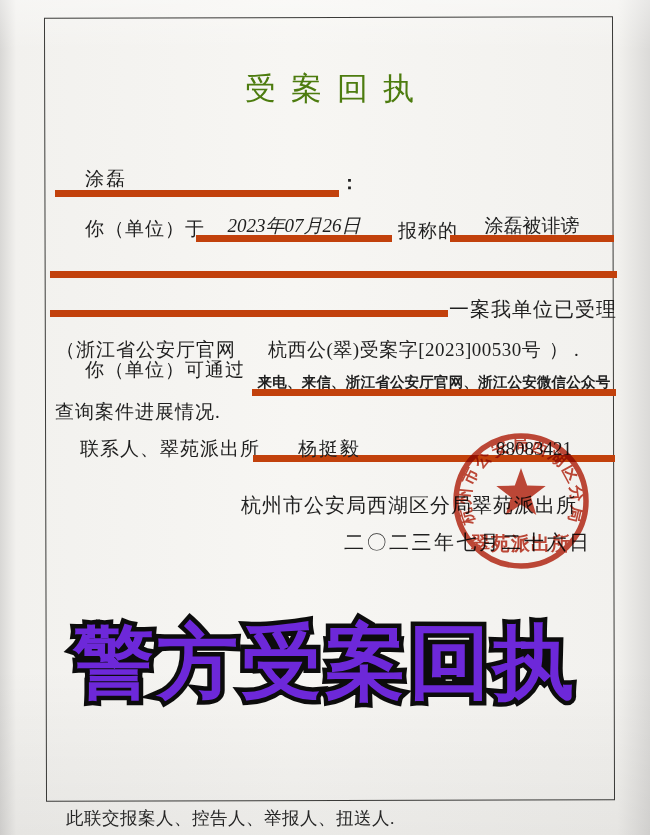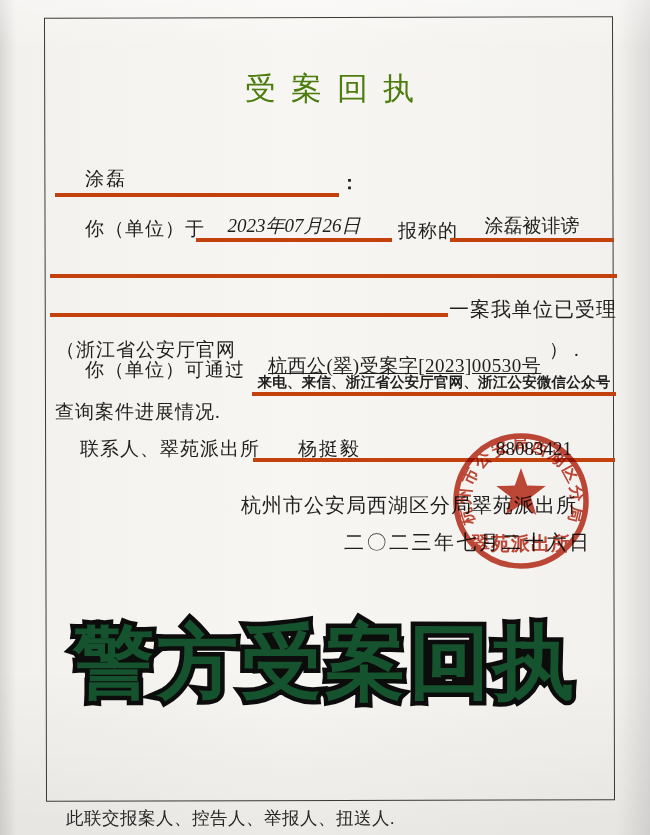--- a/index.html
+++ b/index.html
@@ -21,39 +21,39 @@
     transform: rotate(-0.15deg);
   }
   .abs { position: absolute; }
   .title {
     left: 45px; top: 68px; width: 569px;
     text-align: center; font-size: 31px; letter-spacing: 15px; text-indent: 15px;
     color: #4d7c0f;
   }
   .fs19 { font-size: 19px; }
   .fs20 { font-size: 20px; }
-  .uline { border-bottom: 4px solid #c2410c; }
+  .uline { border-bottom: 7px solid #c2410c; }
   .center { text-align: center; }
   
   .r1-line { left: 55px; top: 170px; width: 284px; height: 27px; }
   .r1-name { position: absolute; left: 30px; top: -4px; font-size: 19px; letter-spacing: 2px; }
   .r1-colon { left: 340px; top: 170px; font-size: 19px; font-weight: bold; }
   
   .r2-label { left: 85px; top: 216px; letter-spacing: 1px; }
   .r2-date { left: 196px; top: 212px; width: 196px; height: 30px; padding-top: 1px; font-style: italic; }
   .r2-mid { left: 398px; top: 218px; letter-spacing: 1px; }
   .r2-desc { left: 450px; top: 212px; width: 164px; height: 30px; padding-top: 1px; }
   
   .r3-line { left: 50px; top: 252px; width: 567px; height: 26px; }
   
   .r4-line { left: 50px; top: 290px; width: 398px; height: 27px; }
   .r4-text { left: 449px; top: 296px; letter-spacing: 1px; }
   
   .r5-prefix { left: 56px; top: 337px; letter-spacing: 1px; }
-  .r5-caseno { left: 268px; top: 353px; letter-spacing: .5px; text-decoration: underline; }
+  .r5-caseno { left: 268px; top: 337px; letter-spacing: .5px; }
   .r5-suffix { left: 549px; top: 337px; letter-spacing: 6px; }
   
   .r6-label { left: 85px; top: 357px; letter-spacing: 1px; }
   .r6-channels { left: 252px; top: 373px; width: 364px; height: 23px; font-size: 14.5px; font-weight: bold; letter-spacing: .2px; }
   
   .r7-text { left: 55px; top: 399px; letter-spacing: 1px; }
   
   .r8-label { left: 80px; top: 436px; letter-spacing: 1px; }
   .r8-line { left: 253px; top: 434px; width: 362px; height: 28px; }
   .r8-name { position: absolute; left: 45px; top: 2px; font-size: 19px; letter-spacing: 2px; }
@@ -61,21 +61,21 @@
   
   .issuer { left: 241px; top: 492px; font-size: 20px; letter-spacing: 1px; }
   .issue-date { left: 344px; top: 529px; font-size: 20px; letter-spacing: 2.5px; }
   
   .seal { left: 446px; top: 426px; width: 150px; height: 150px; opacity: .92; mix-blend-mode: multiply; }
   
   .caption {
     left: 0; top: 612px; width: 650px; text-align: center;
     font-family: "DejaVu Sans", "Liberation Sans", sans-serif;
     font-weight: 900; font-size: 81px; letter-spacing: 3px; line-height: 1.25;
-    color: #14532d;
+    color: #6d28d9;
     -webkit-text-stroke: 9px #0c0c0c;
     paint-order: stroke fill;
   }
   
   .footer-note { left: 66px; top: 806px; font-size: 17.5px; letter-spacing: .5px; color: #262626; }
 </style>
 </head>
 <body>
 
 <div class="shade"></div>

